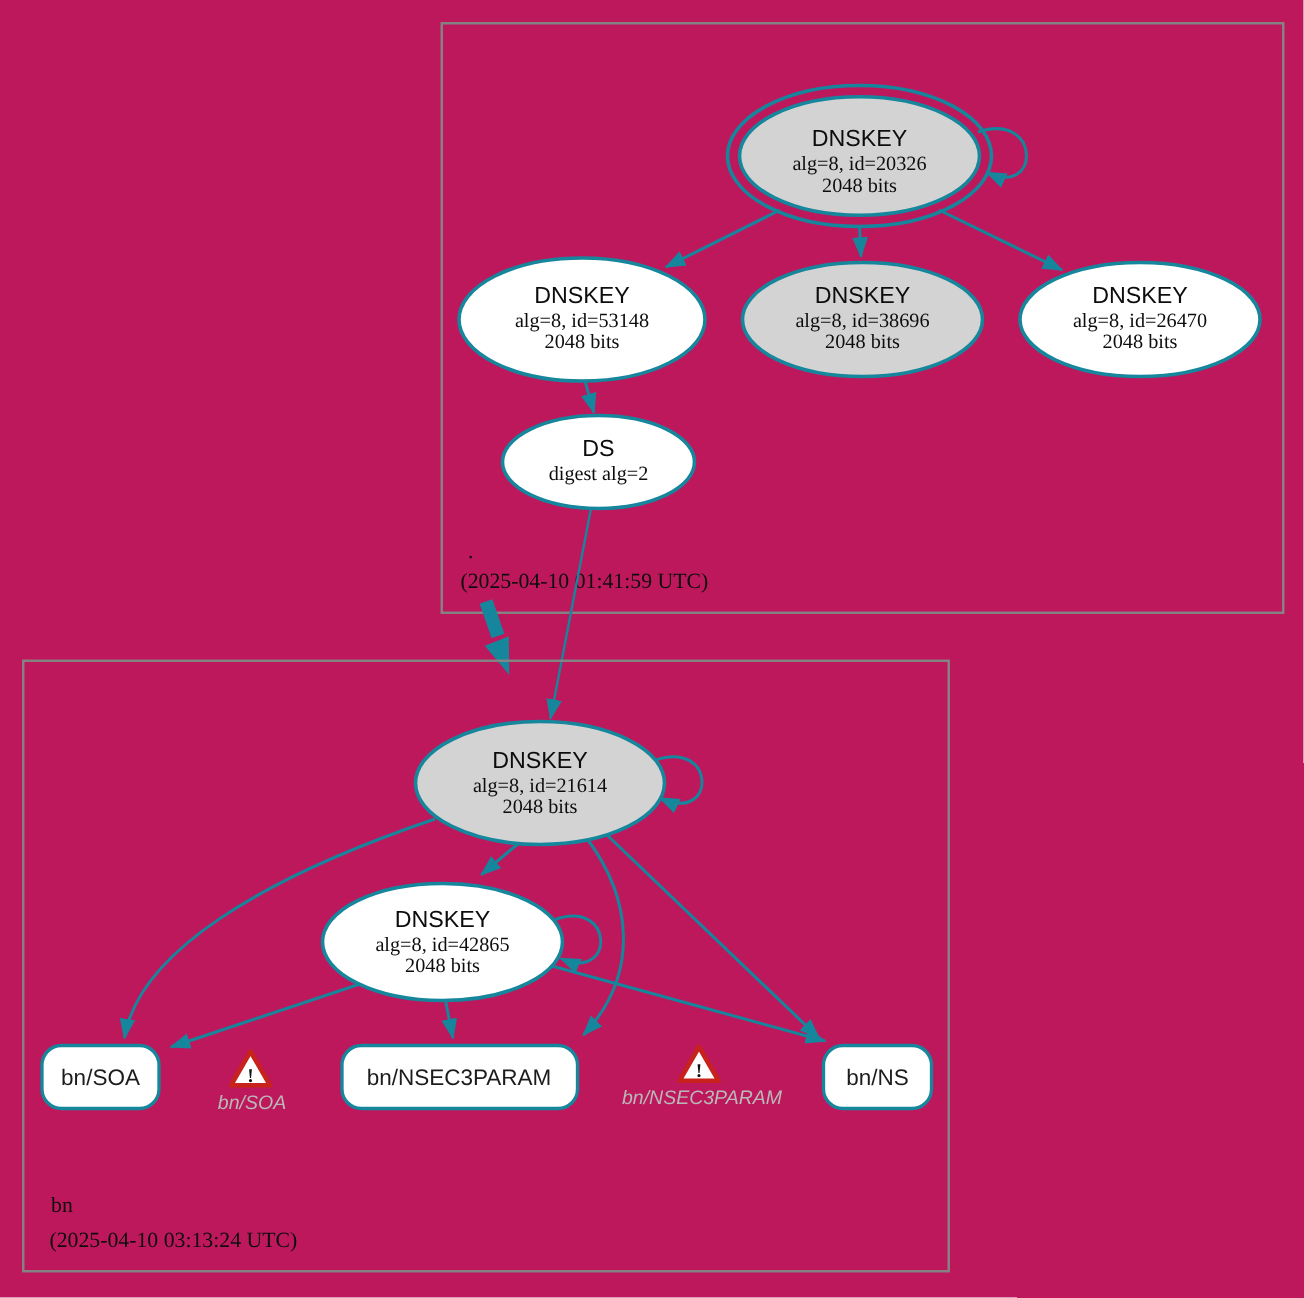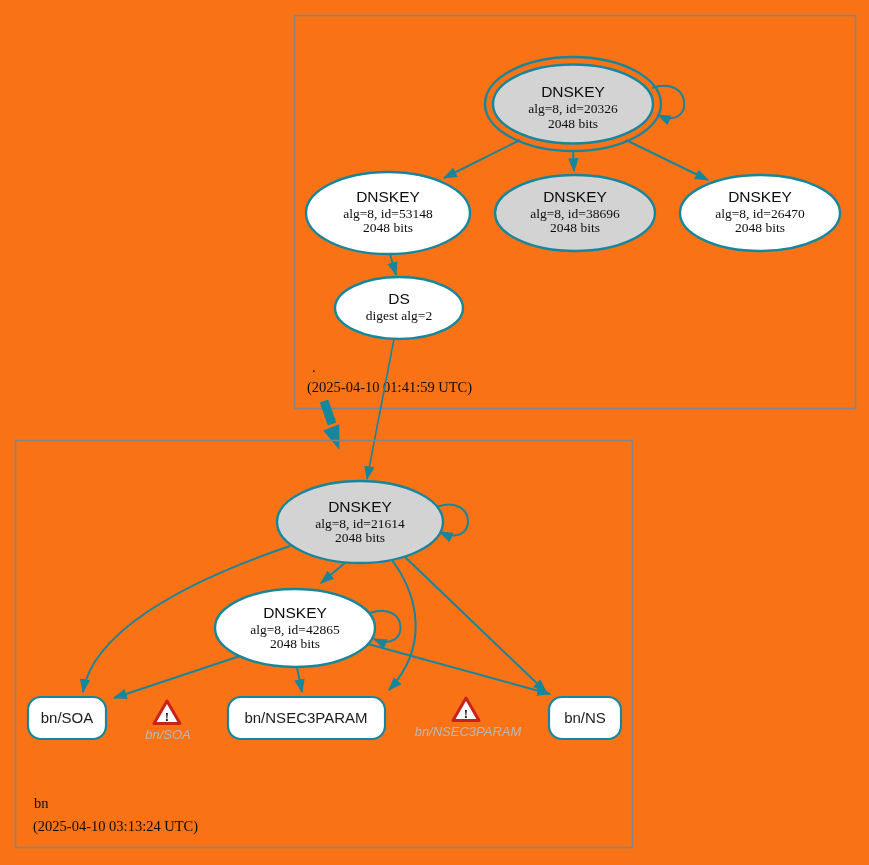--- a/index.html
+++ b/index.html
@@ -4,21 +4,21 @@
 <style>
   :root{
     --teal:#15869c;
     --node-gray:#d3d3d3;
     --box-border:#848484;
     --warn-red:#c8221c;
     --warn-text:#b9b9b9;
     --ink:#0d0d0d;
   }
   html,body{margin:0;padding:0;background:#ffffff;}
-  .canvas{position:relative;width:869px;height:865px;background:#f97316;overflow:hidden;
+  .canvas{position:relative;width:869px;height:865px;background:#be185d;overflow:hidden;
           font-family:"Liberation Sans",sans-serif;}
   svg{position:absolute;left:0;top:0;}
   .edge{stroke:var(--teal);stroke-width:2;fill:none;}
   .edge-thin{stroke:var(--teal);stroke-width:1.6;fill:none;}
   .node-ellipse{stroke:var(--teal);stroke-width:2.4;}
   .fill-gray{fill:var(--node-gray);}
   .fill-white{fill:#ffffff;}
   .rrbox{fill:#ffffff;stroke:var(--teal);stroke-width:2.2;}
   .zone-border{fill:none;stroke:var(--box-border);stroke-width:1.6;}
   .t-title{font-family:"Liberation Sans",sans-serif;font-size:15.5px;fill:var(--ink);text-anchor:middle;}

